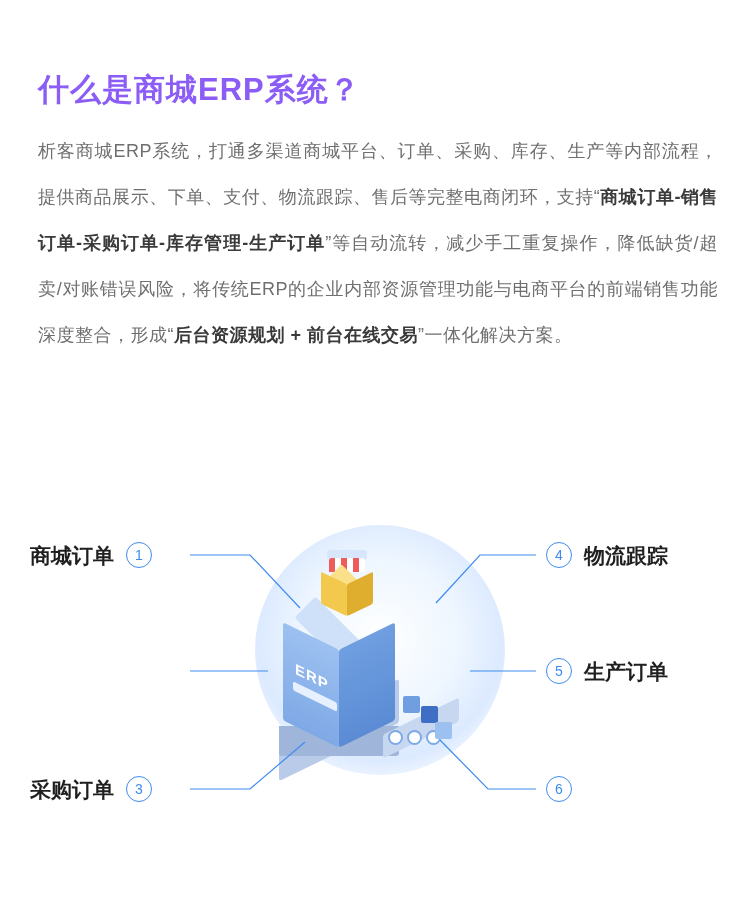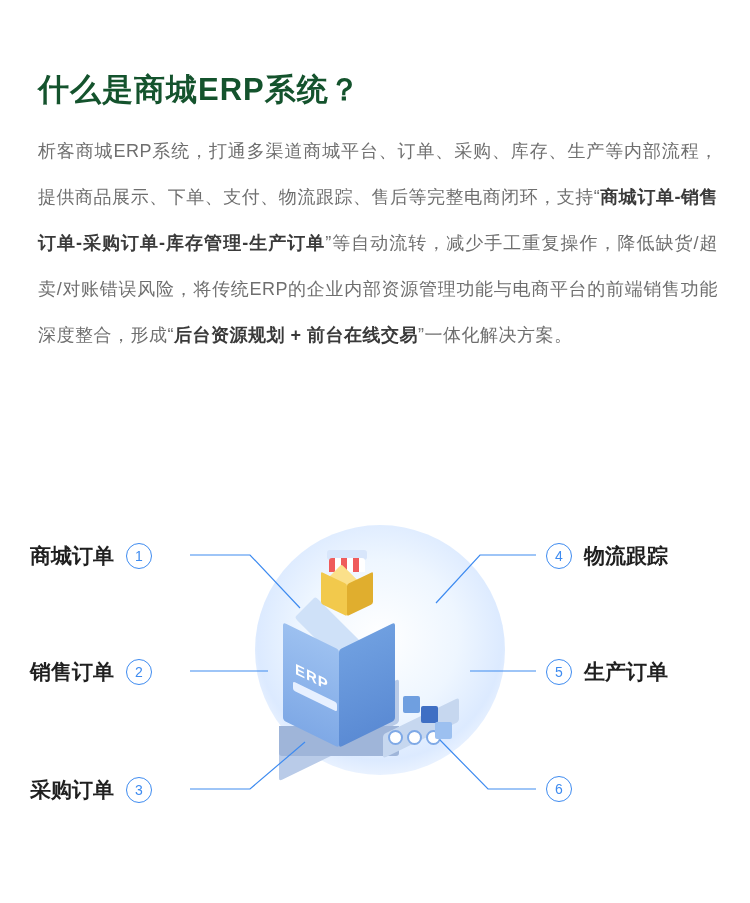--- a/index.html
+++ b/index.html
@@ -16,21 +16,21 @@
     overflow: hidden;
   }
 
   
   .heading {
     position: absolute;
     left: 38px; top: 48px;
     font-size: 31px;
     font-weight: bold;
     letter-spacing: 1px;
-    color: #14532d;
+    color: #8b5cf6;
     font-family: "Liberation Sans", sans-serif;
   }
 
   
   .para {
     position: absolute;
     left: 38px; top: 128px;
     width: 680px;
     font-size: 18px;
     line-height: 46px;
@@ -165,21 +165,21 @@
   }
   .awning-roof {
     position: absolute; left: 6px; top: -12px;
     width: 40px; height: 10px;
     background: #d8e6fb; border-radius: 3px;
   }
 
   
   .label {
     position: absolute;
-    display: flex; align-items: center; gap: 12px;
+    display: flex; align-items: flex-start; gap: 12px;
     font-size: 21px; font-weight: bold; color: #1f1f1f;
     white-space: nowrap;
   }
   .label.right { flex-direction: row; }
   .num {
     width: 26px; height: 26px; flex: 0 0 26px;
     border-radius: 50%;
     border: 1.5px solid #3e8bf0;
     color: #3e8bf0;
     font-size: 14px; font-weight: normal;
@@ -246,24 +246,20 @@
       <path d="M536 555 L480 555 L436 603"></path>
       <path d="M536 671 L470 671"></path>
       <path d="M536 789 L488 789 L440 740"></path>
     </g>
   </svg>
 
   <div class="label l1">
     <span>商城订单</span>
     <span class="num">1</span>
   </div>
-  <div class="label l2">
-    <span>销售订单</span>
-    <span class="num">2</span>
-  </div>
   <div class="label l3">
     <span>采购订单</span>
     <span class="num">3</span>
   </div>
 
   <div class="label right r4">
     <span class="num">4</span>
     <span>物流跟踪</span>
   </div>
   <div class="label right r5">

